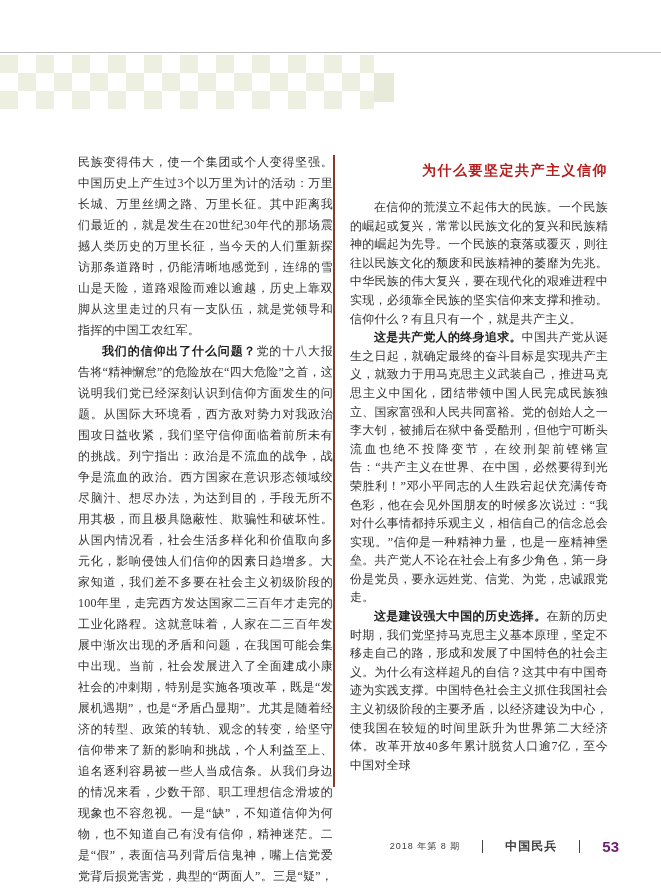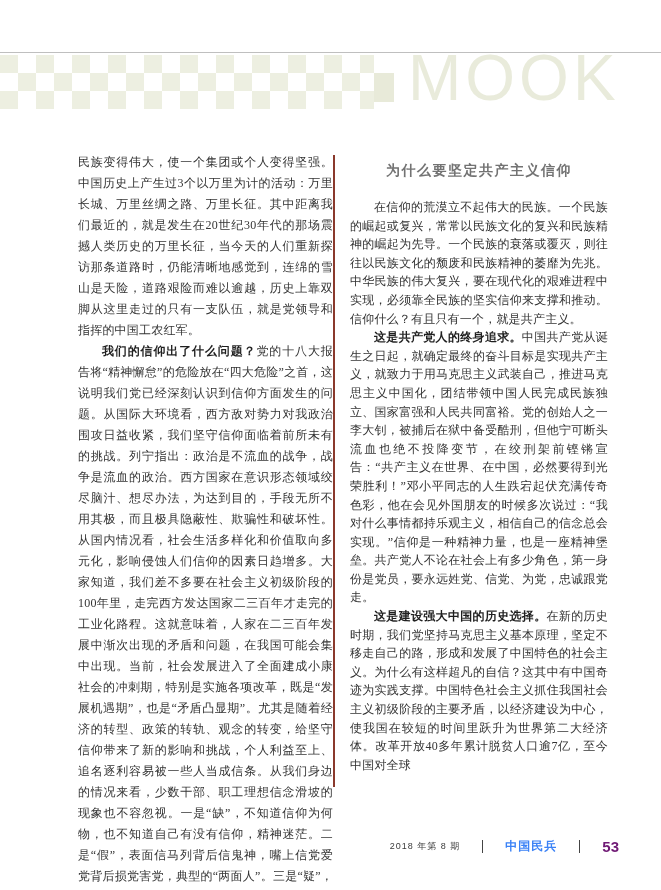--- a/index.html
+++ b/index.html
@@ -62,45 +62,44 @@
     text-align: center; line-height: 45px;
     font-size: 26px; font-weight: bold; color: #a23a2c;
     font-family: "Liberation Serif", serif; letter-spacing: 1px;
   }
   .tab { position: absolute; background: #9e392c; }
   .tab-tl-a { left: -2px; top: -10px; width: 33px; height: 28px; }
   .tab-tl-b { left: 31px; top: -10px; width: 38px; height: 10px; }
   .tab-br-a { right: -2px; bottom: -10px; width: 33px; height: 28px; }
   .tab-br-b { right: 31px; bottom: -10px; width: 38px; height: 10px; }
   .badge-heading {
-    margin-top: 10px; text-align: center;
-    font-size: 14px; font-weight: bold; color: #737373;
+    margin-top: 10px; text-align: right;
+    font-size: 14px; font-weight: bold; color: #b91c1c;
     letter-spacing: 1.5px;
   }
   .right-paras { margin-top: 18px; }
   
   .footer {
     position: absolute; right: 42px; top: 838px;
     display: flex; align-items: center; gap: 22px;
     font-family: "Liberation Sans", sans-serif;
   }
   .f-issue { font-size: 9px; color: #3a3a3a; letter-spacing: 1px; }
   .f-bar { width: 1px; height: 13px; background: #444444; }
-  .f-mag { font-size: 12px; font-weight: bold; color: #3b82f6; letter-spacing: 1px; }
+  .f-mag { font-size: 12px; font-weight: bold; color: #404040; letter-spacing: 1px; }
   .f-page { font-size: 15px; font-weight: bold; color: #701a75; }
 </style>
 </head>
 <body>
 
 <div class="page">
 
   <div class="topline"></div>
   <div class="checkers"></div>
   <div class="checker-end"></div>
-  <div class="mook">MOOK</div>
 
   <div class="col-left">
       <p class="para">民族变得伟大，使一个集团或个人变得坚强。中国历史上产生过3个以万里为计的活动：万里长城、万里丝绸之路、万里长征。其中距离我们最近的，就是发生在20世纪30年代的那场震撼人类历史的万里长征，当今天的人们重新探访那条道路时，仍能清晰地感觉到，连绵的雪山是天险，道路艰险而难以逾越，历史上靠双脚从这里走过的只有一支队伍，就是党领导和指挥的中国工农红军。</p>
       <p class="para indent"><b>我们的信仰出了什么问题？</b>党的十八大报告将“精神懈怠”的危险放在“四大危险”之首，这说明我们党已经深刻认识到信仰方面发生的问题。从国际大环境看，西方敌对势力对我政治围攻日益收紧，我们坚守信仰面临着前所未有的挑战。列宁指出：政治是不流血的战争，战争是流血的政治。西方国家在意识形态领域绞尽脑汁、想尽办法，为达到目的，手段无所不用其极，而且极具隐蔽性、欺骗性和破坏性。从国内情况看，社会生活多样化和价值取向多元化，影响侵蚀人们信仰的因素日趋增多。大家知道，我们差不多要在社会主义初级阶段的100年里，走完西方发达国家二三百年才走完的工业化路程。这就意味着，人家在二三百年发展中渐次出现的矛盾和问题，在我国可能会集中出现。当前，社会发展进入了全面建成小康社会的冲刺期，特别是实施各项改革，既是“发展机遇期”，也是“矛盾凸显期”。尤其是随着经济的转型、政策的转轨、观念的转变，给坚守信仰带来了新的影响和挑战，个人利益至上、追名逐利容易被一些人当成信条。从我们身边的情况来看，少数干部、职工理想信念滑坡的现象也不容忽视。一是“缺”，不知道信仰为何物，也不知道自己有没有信仰，精神迷茫。二是“假”，表面信马列背后信鬼神，嘴上信党爱党背后损党害党，典型的“两面人”。三是“疑”，对共产主义心存怀疑，对中国特色社会主义信心不足，对重大政治性原则性问题态度暧昧。四是“空”，把理想信念当口号喊，把对党忠诚当标签贴，唱功好做功差。</p>
     </div>
 
   <div class="divider"></div>
 
   <div class="col-right">
     <div class="badge-heading">为什么要坚定共产主义信仰</div>

